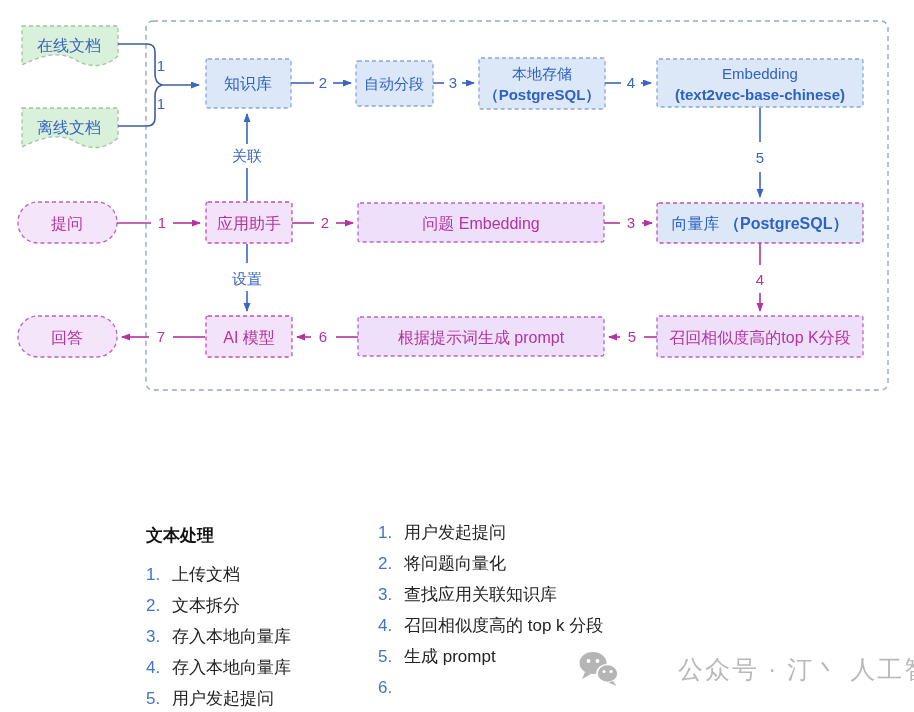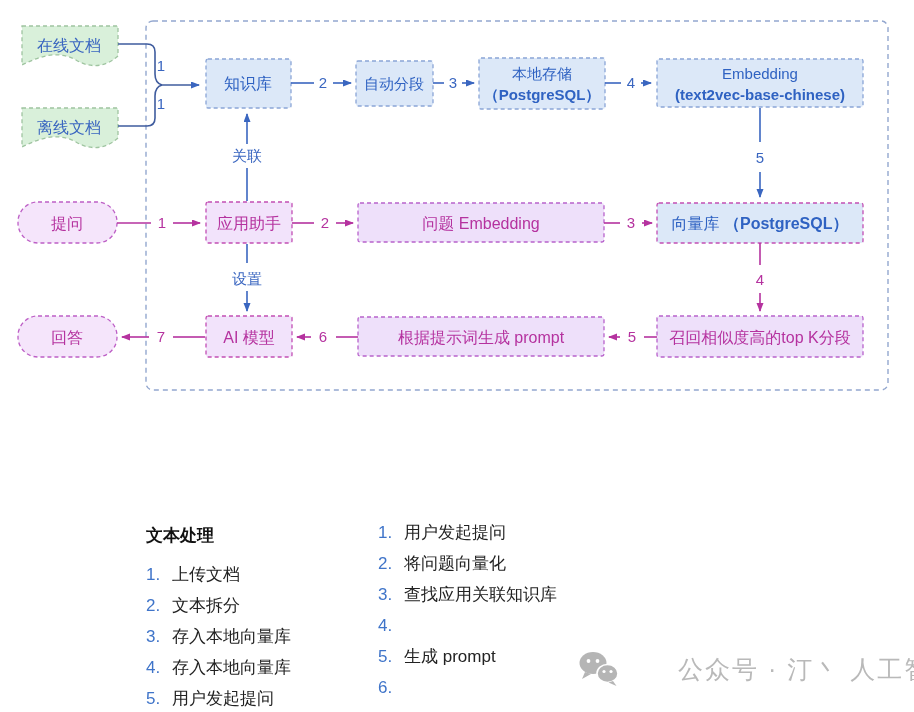--- a/index.html
+++ b/index.html
@@ -172,20 +172,21 @@
     <div class="list-item">
       <span class="num">2.</span>
       <span>将问题向量化</span>
     </div>
     <div class="list-item">
       <span class="num">3.</span>
       <span>查找应用关联知识库</span>
     </div>
     <div class="list-item">
       <span class="num">4.</span>
+      <span>召回相似度高的 top k 分段</span>
     </div>
     <div class="list-item">
       <span class="num">5.</span>
       <span>生成 prompt</span>
     </div>
     <div class="list-item">
       <span class="num">6.</span>
     </div>
   </div>
 </div>

